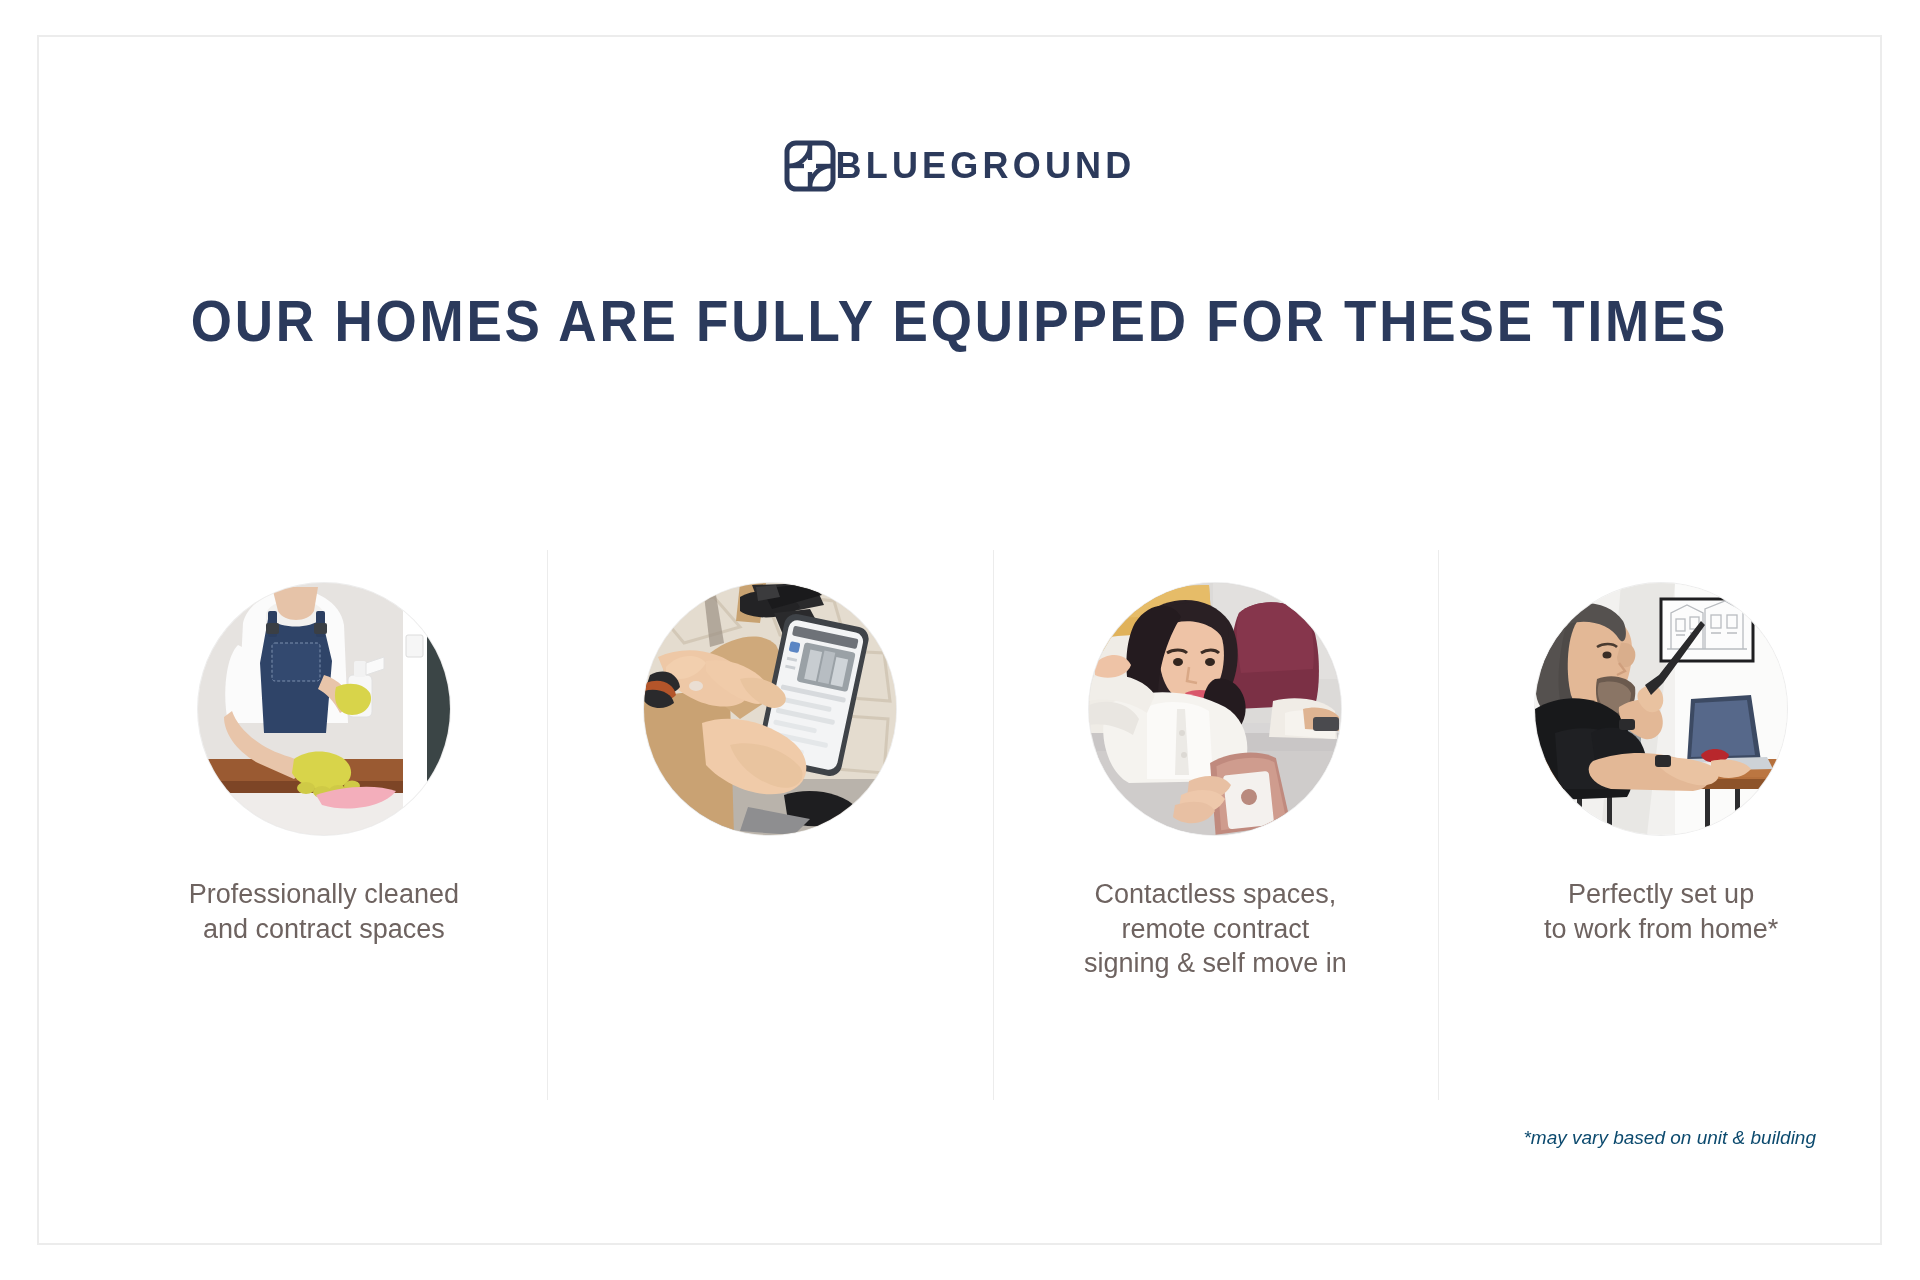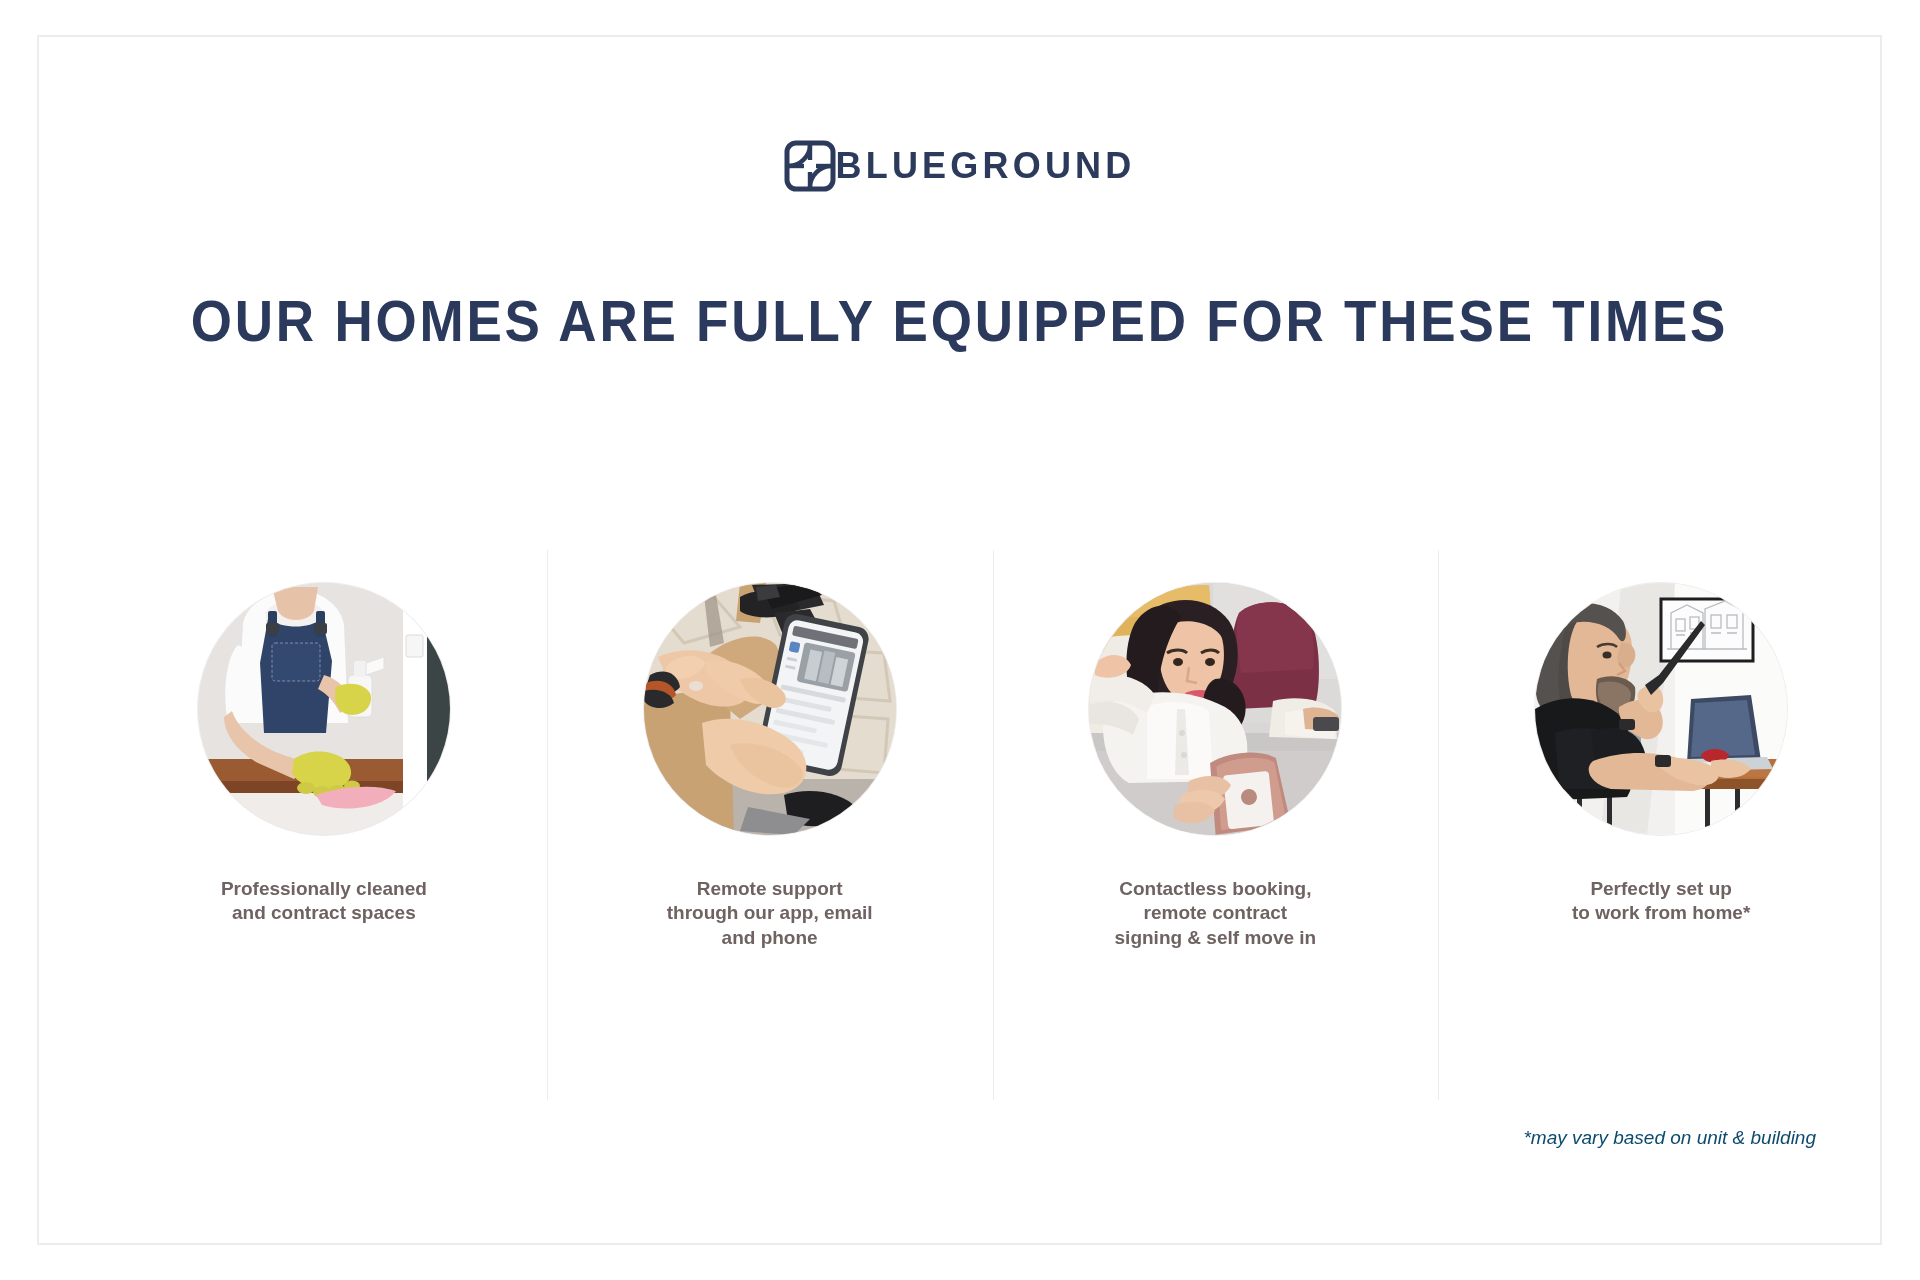--- a/index.html
+++ b/index.html
@@ -74,23 +74,23 @@
     border-radius:50%;
     background:#fff;
     box-shadow:0 0 0 1px #ededed;
     overflow:hidden;
   }
   .photo svg{display:block;width:100%;height:100%;}
   .caption{
     margin-top:42px;
     text-align:center;
     color:#6e6360;
-    font-size:19px;
+    font-size:27px;
     line-height:1.28;
-    font-weight:700;
+    font-weight:400;
     max-width:330px;
   }
   .caption .ln{display:block;white-space:nowrap;}
   
   .footnote{
     position:absolute;
     right:64px;top:1090px;
     color:#0c4a6e;
     font-size:19px;
     font-style:italic;
@@ -212,25 +212,20 @@
           <ellipse cx="52" cy="103" rx="7" ry="5" fill="#e8e4df" opacity=".8"></ellipse>
           <path d="M6 92 C20 84 34 90 36 104 C26 116 10 112 2 104 Z" fill="#2a2a2c"></path>
           <path d="M2 100 C16 94 30 100 32 112 C22 122 8 120 0 112 Z" fill="#b4552a"></path>
           <path d="M0 108 C14 104 28 110 30 120 C20 128 6 126 0 118 Z" fill="#2a2a2c"></path>
           <path d="M58 140 C86 130 124 138 150 160 C168 176 166 200 146 208 C120 218 82 204 62 182 Z" fill="#f0cba9"></path>
           <path d="M86 162 C110 156 140 166 156 184 C164 196 152 208 134 204 C110 198 92 180 86 162 Z" fill="#e9c49f"></path>
           <path d="M140 212 C164 204 198 208 214 226 C200 244 166 248 144 238 Z" fill="#1e1e20"></path>
           <path d="M104 224 L166 236 L150 252 L96 248 Z" fill="#8e8e90"></path>
         </svg>
       </div>
-      <div class="caption">
-        <span class="ln">Remote support</span>
-        <span class="ln">through our app, email</span>
-        <span class="ln">and phone</span>
-      </div>
     </div>
 
     <div class="col">
       <div class="photo">
         <svg viewBox="0 0 252 252" xmlns="http://www.w3.org/2000/svg">
           <rect width="252" height="252" fill="#d8d6d6"></rect>
           <rect x="0" y="0" width="252" height="140" fill="#dcdad8"></rect>
           <path d="M14 6 L120 2 L124 62 L10 68 Z" fill="#e0b25a"></path>
           <path d="M14 6 L120 2 L122 30 L12 36 Z" fill="#e6bc68"></path>
           <rect x="124" y="0" width="128" height="96" fill="#e2e0de"></rect>
@@ -265,21 +260,21 @@
           <path d="M124 176 C146 166 176 168 190 178 L198 246 L122 248 Z" fill="#c08a7e" transform="rotate(-6 160 206)"></path>
           <path d="M130 180 C150 172 176 174 188 182 L194 242 L128 244 Z" fill="#cf9c8e" transform="rotate(-6 160 206)"></path>
           <rect x="136" y="190" width="46" height="54" rx="4" fill="#f4f1ee" transform="rotate(-6 160 212)"></rect>
           <ellipse cx="160" cy="214" rx="8" ry="8" fill="#b98a7e" transform="rotate(-6 160 214)"></ellipse>
           <path d="M100 198 C118 190 134 192 142 202 C136 216 112 222 98 214 Z" fill="#e8c0a3"></path>
           <path d="M92 212 C110 204 128 206 136 216 C128 232 104 236 90 226 Z" fill="#eec8ab"></path>
           <path d="M86 222 C104 216 120 218 126 228 C118 242 96 244 84 234 Z" fill="#e8c0a3"></path>
         </svg>
       </div>
       <div class="caption">
-        <span class="ln">Contactless booking,</span>
+        <span class="ln">Contactless spaces,</span>
         <span class="ln">remote contract</span>
         <span class="ln">signing &amp; self move in</span>
       </div>
     </div>
 
     <div class="col">
       <div class="photo">
         <svg viewBox="0 0 252 252" xmlns="http://www.w3.org/2000/svg">
           <rect width="252" height="252" fill="#f2f1ef"></rect>
           <path d="M86 0 L140 0 L128 110 L112 252 L66 252 Z" fill="#e8e7e4"></path>

